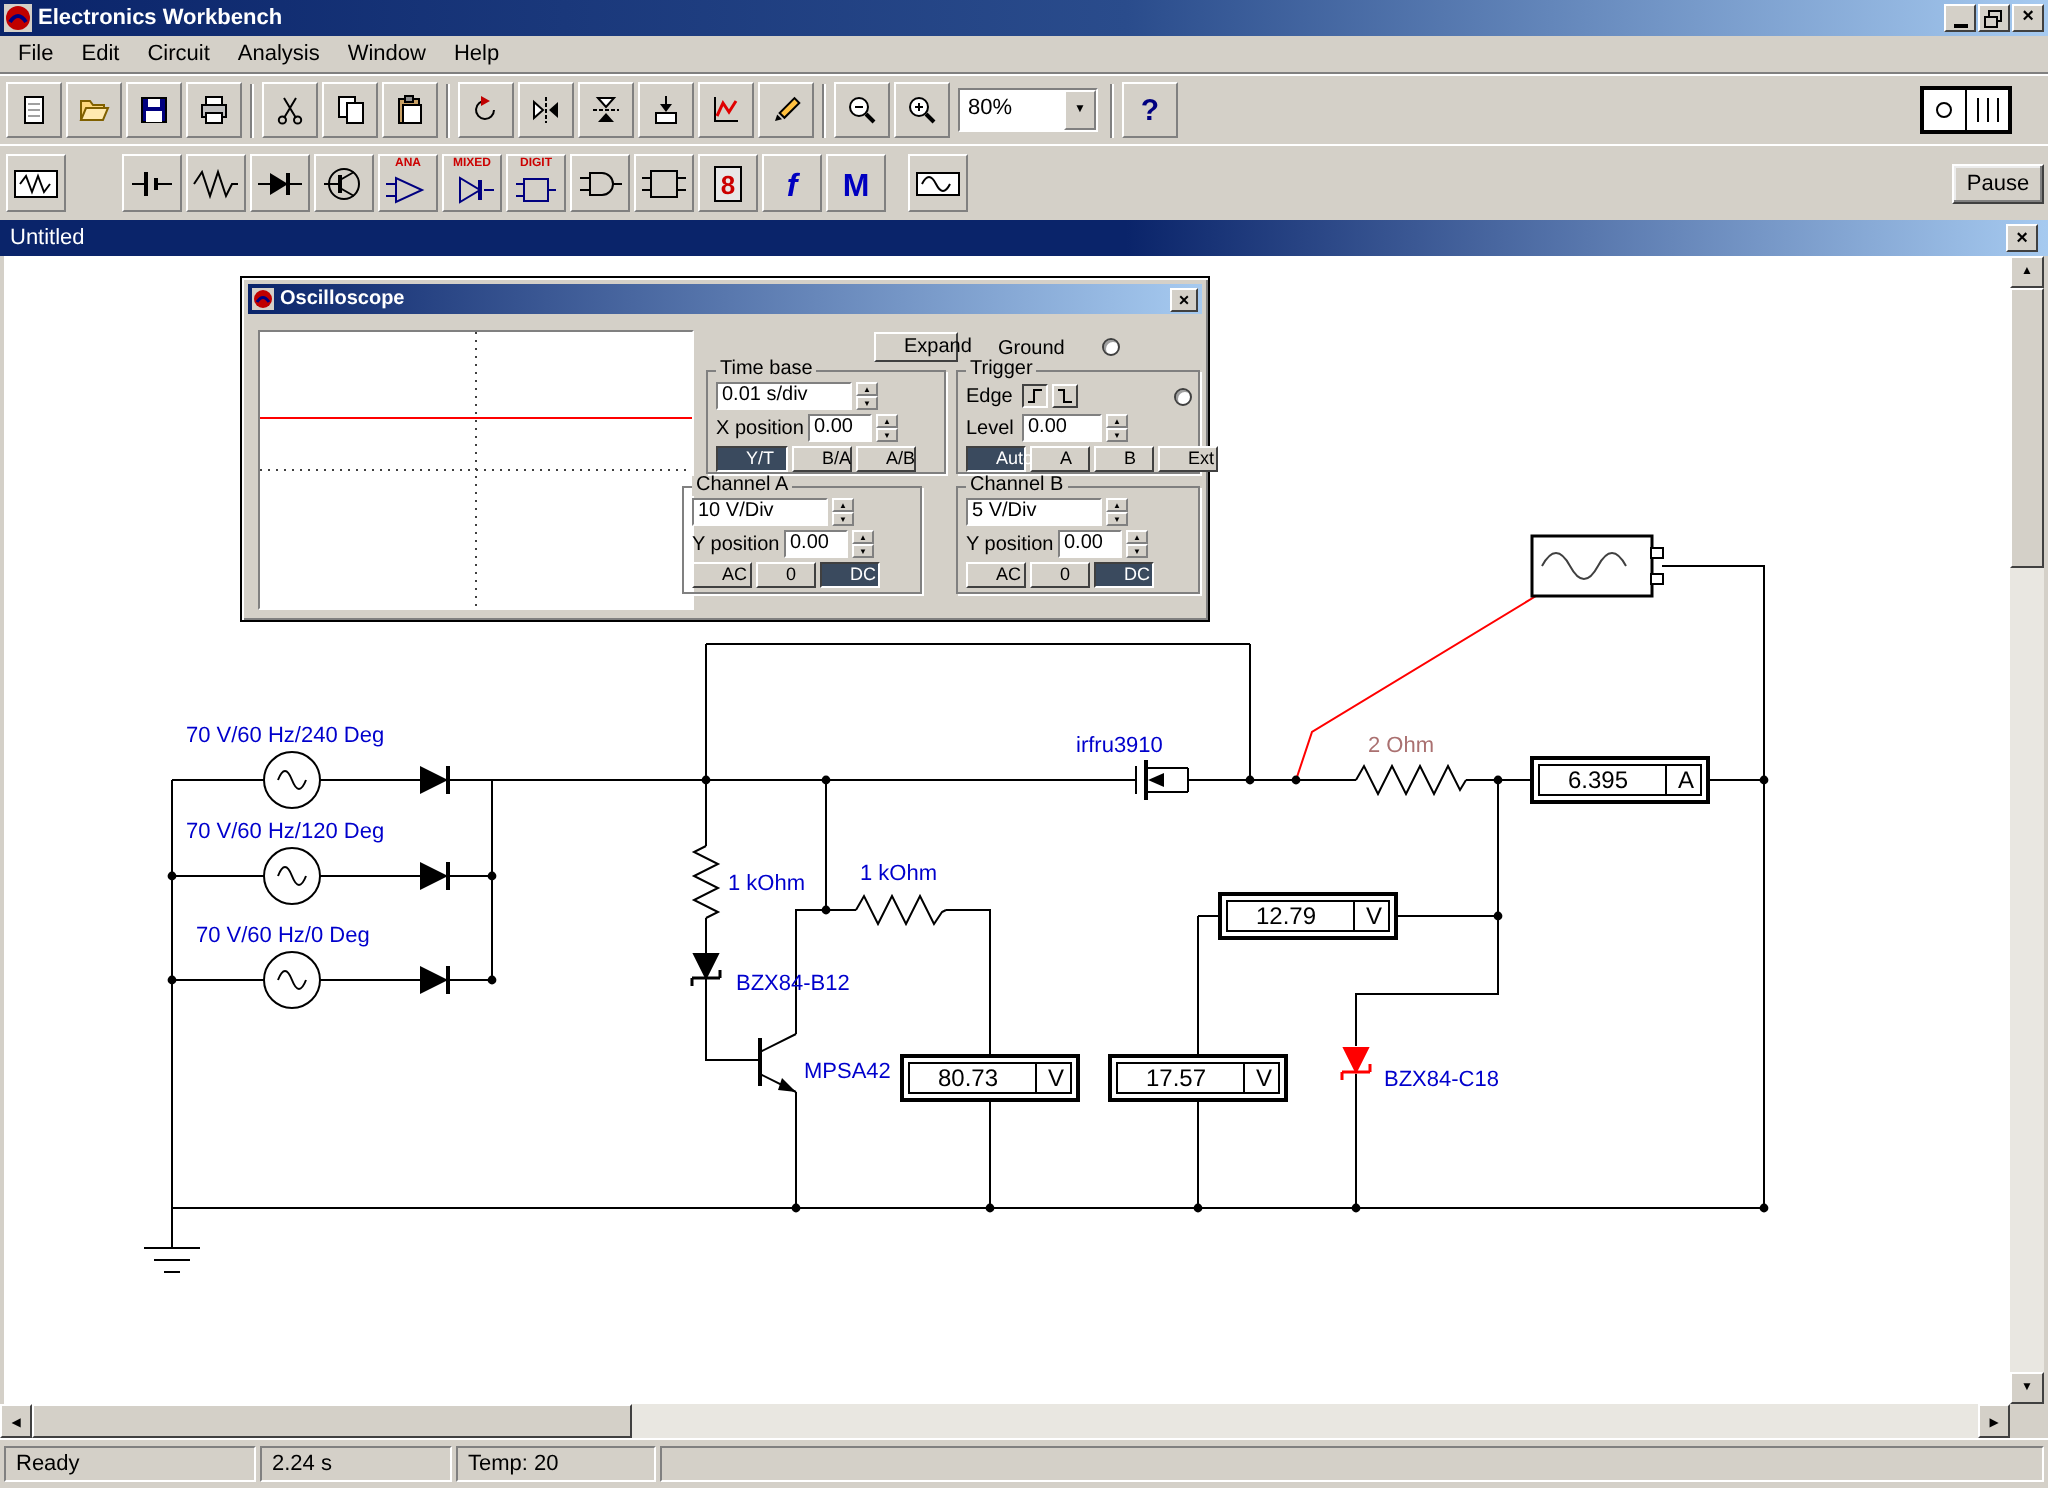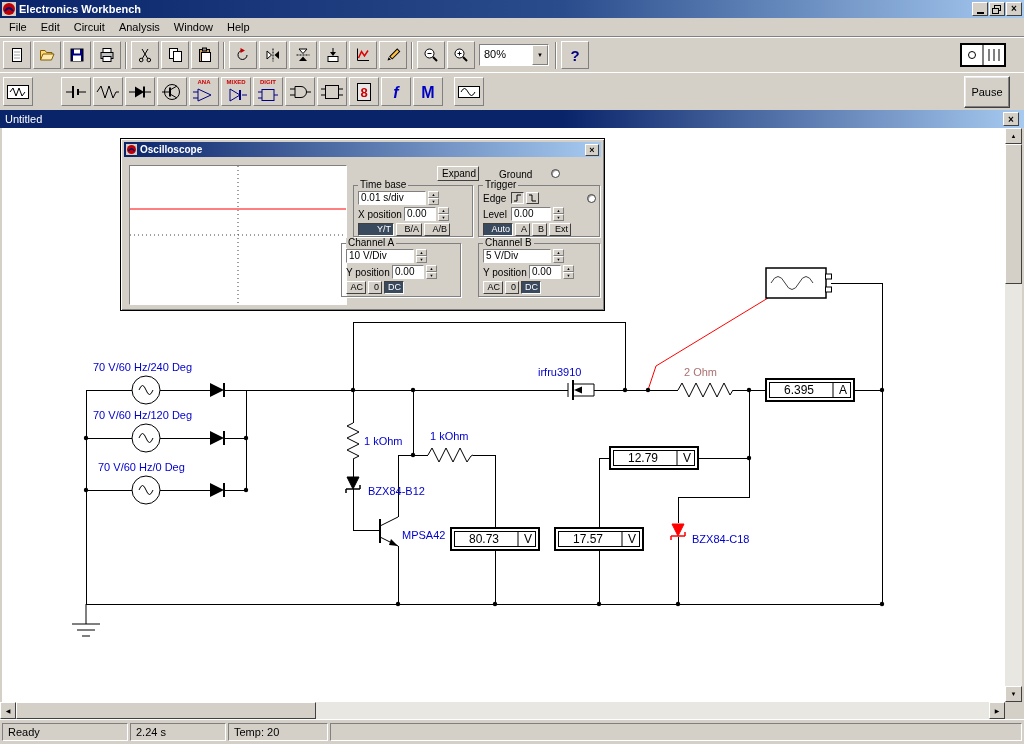--- a/index.html
+++ b/index.html
@@ -23,21 +23,21 @@
   .tool-btn{width:28px;height:28px;min-width:28px;background:#D4D0C8;border:1px solid;border-color:#FFFFFF #808080 #808080 #FFFFFF;display:flex;align-items:center;justify-content:center;margin:0 1px;position:relative}
   .bin-btn{width:30px;height:29px;min-width:30px}
   .bin-cap{position:absolute;top:1px;left:0;right:0;text-align:center;font-size:6px;font-weight:bold;color:#CC0000;line-height:6px}
   .sep{width:2px;height:27px;margin:0 3px;border-left:1px solid #808080;border-right:1px solid #FFFFFF}
   .gap{width:26px;height:1px}
   .combo{width:70px;height:22px;margin:4px 3px;border:1px solid;border-color:#808080 #FFFFFF #FFFFFF #808080;background:#fff;display:flex;align-items:stretch}
   .combo-text{flex:1;padding:3px 4px;font-size:11px}
   .combo-btn{width:16px;background:#D4D0C8;border:1px solid;border-color:#FFFFFF #808080 #808080 #FFFFFF;font-size:6px;display:flex;align-items:center;justify-content:center}
   .help-btn{color:#000080;font-weight:bold;font-size:15px}
   .power{margin-left:auto;margin-right:14px;width:50px;height:26px;display:flex;align-items:center;justify-content:center}
-  .pause-btn{margin-left:auto;margin-right:12px;width:46px;height:32px;background:#D4D0C8;border:1px solid;border-color:#FFFFFF #404040 #404040 #FFFFFF;box-shadow:inset -1px -1px 0 #808080,inset 1px 1px 0 #ECECEC;display:flex;align-items:center;justify-content:center;font-size:11px}
+  .pause-btn{margin-left:auto;width:46px;height:20px;background:#D4D0C8;border:1px solid;border-color:#FFFFFF #404040 #404040 #FFFFFF;box-shadow:inset -1px -1px 0 #808080,inset 1px 1px 0 #ECECEC;display:flex;align-items:center;justify-content:center;font-size:11px}
 
   .docbar{position:absolute;left:0;top:110px;width:100%;height:18px;background:linear-gradient(90deg,#0A246A 0%,#0A246A 55%,#A6CAF0 100%);color:#fff;display:flex;align-items:center;padding:0 5px;font-size:11px}
   .doc-close{margin-left:auto;width:16px;height:14px;background:#D4D0C8;color:#000;border:1px solid;border-color:#FFFFFF #404040 #404040 #FFFFFF;display:flex;align-items:center;justify-content:center;font-size:10px;font-weight:bold}
 
   .canvas{position:absolute;left:2px;top:128px;width:1003px;height:574px;background:#fff;overflow:hidden}
   .circuit{position:absolute;left:0;top:0}
 
   
   .vscroll{position:absolute;left:1005px;top:128px;width:17px;height:574px;background:#E9E7E1}
   .hscroll{position:absolute;left:0;top:702px;width:1005px;height:17px;background:#E9E7E1}
@@ -53,21 +53,21 @@
   .osc-title{position:absolute;left:3px;top:3px;right:3px;height:15px;background:linear-gradient(90deg,#0A246A,#A6CAF0);display:flex;align-items:center;padding:0 2px;gap:3px}
   .osc-title .t{color:#fff;font-weight:bold;font-size:10px;flex:1}
   .osc-close{width:14px;height:12px;background:#D4D0C8;border:1px solid;border-color:#FFFFFF #404040 #404040 #FFFFFF;font-size:9px;font-weight:bold;display:flex;align-items:center;justify-content:center}
   .oscreen{position:absolute;left:8px;top:26px;width:218px;height:140px;background:#fff;border:1px solid;border-color:#808080 #FFFFFF #FFFFFF #808080}
   .ogroup{position:absolute;border:1px solid #808080;box-shadow:1px 1px 0 #FFFFFF}
   .glabel{position:absolute;top:-6px;left:4px;background:#D4D0C8;padding:0 2px;font-size:10px;line-height:10px}
   .orow{position:absolute;left:4px;right:3px;height:14px;display:flex;align-items:center;gap:2px;font-size:10px;white-space:nowrap}
   .ofield{background:#fff;border:1px solid;border-color:#808080 #FFFFFF #FFFFFF #808080;height:14px;line-height:12px;padding:0 2px;font-size:10px;overflow:hidden}
   .spin{width:11px;height:14px;display:flex;flex-direction:column}
   .spin i{flex:1;background:#D4D0C8;border:1px solid;border-color:#FFFFFF #808080 #808080 #FFFFFF;font-size:4px;line-height:5px;text-align:center;font-style:normal}
-  .obtn{height:13px;background:#D4D0C8;border:1px solid;border-color:#FFFFFF #404040 #404040 #FFFFFF;display:flex;align-items:center;justify-content:flex-end;font-size:9px;padding:0 2px}
+  .obtn{height:13px;background:#D4D0C8;border:1px solid;border-color:#FFFFFF #404040 #404040 #FFFFFF;display:flex;align-items:center;justify-content:flex-start;font-size:9px;padding:0 14px}
   .obtn.sel{background:#3A4A5E;color:#fff;border-color:#404040 #FFFFFF #FFFFFF #404040}
   .ebtn{width:13px;height:12px;background:#D4D0C8;border:1px solid;border-color:#FFFFFF #404040 #404040 #FFFFFF;display:flex;align-items:center;justify-content:center}
   .ebtn.pressed{border-color:#404040 #FFFFFF #FFFFFF #404040}
   .radio{width:9px;height:9px;border-radius:50%;background:#fff;border:1px solid #404040;box-shadow:inset 1px 1px 0 #A0A0A0}
   .lbl{white-space:nowrap}
 </style>
 </head>
 <body>
 
 <div id="app">

